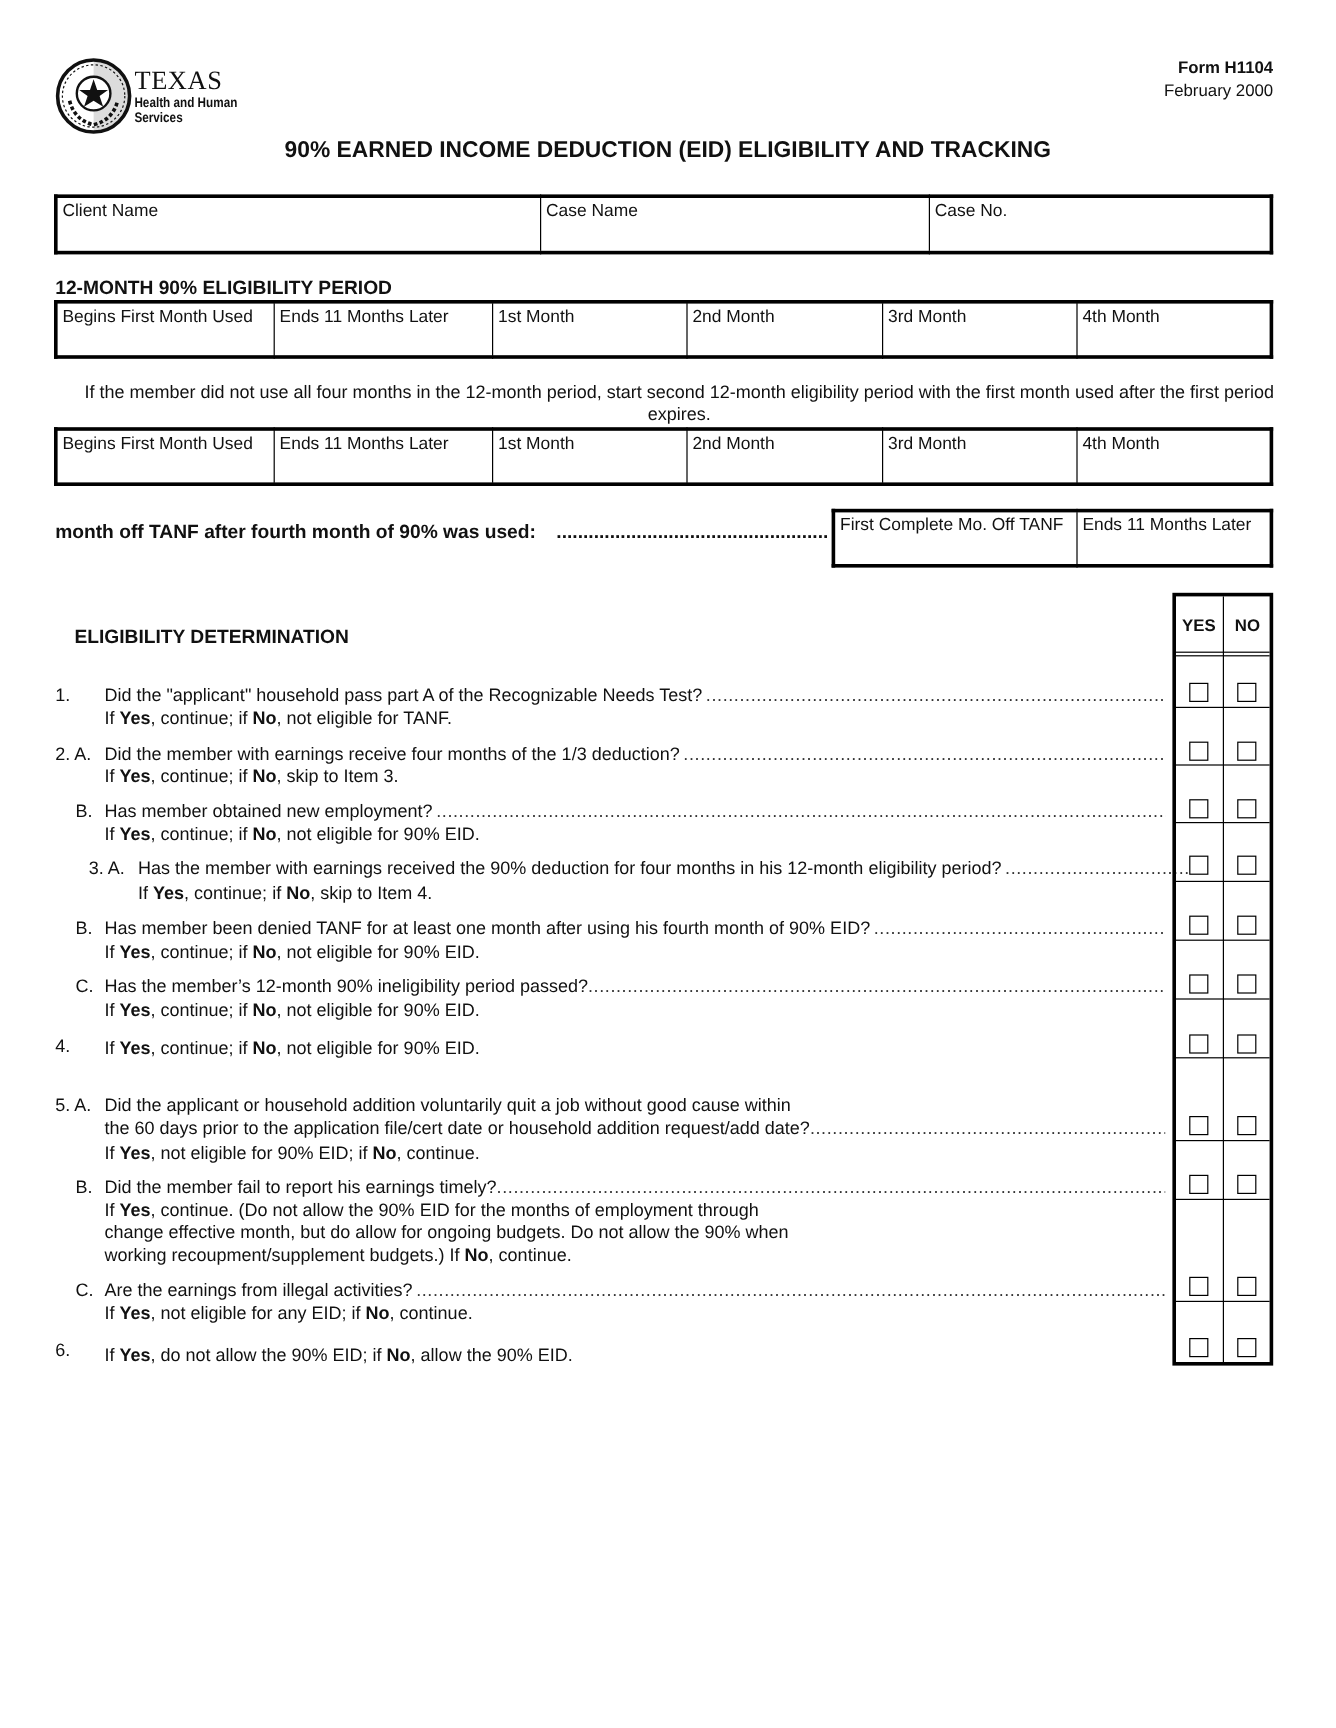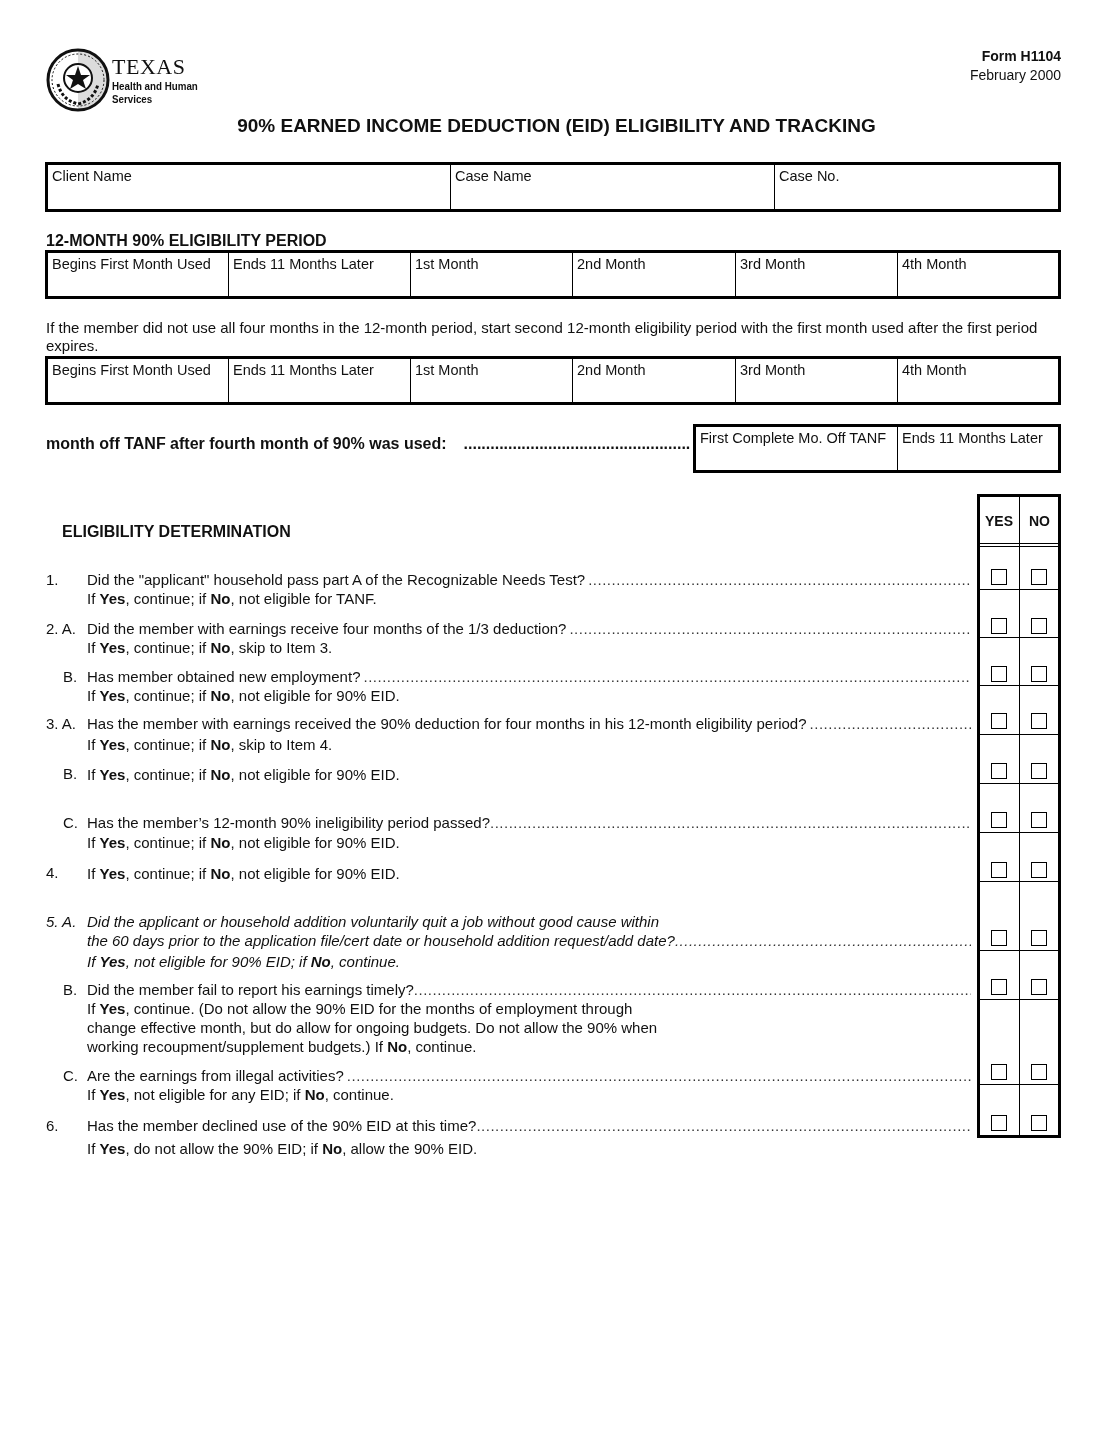--- a/index.html
+++ b/index.html
@@ -89,21 +89,21 @@
     <td><span>Begins First Month Used</span></td>
     <td><span>Ends 11 Months Later</span></td>
     <td><span>1st Month</span></td>
     <td><span>2nd Month</span></td>
     <td><span>3rd Month</span></td>
     <td><span>4th Month</span></td>
   </tr>
 </tbody>
   </table>
 
-<div class="abs note" style="left:46px; top:319px; width:1016px;">If the member did not use all four months in the 12-month period, start second 12-month eligibility period with the first month used after the first period expires.</div>
+<div class="abs note" style="left:58px; top:319px; width:1016px;text-align:center;">If the member did not use all four months in the 12-month period, start second 12-month eligibility period with the first month used after the first period expires.</div>
 <table class="box" style="left:45px; top:356px; width:1016px; height:49px;">
   <colgroup>
       <col style="width:182px">
       <col style="width:182px">
       <col style="width:162px">
       <col style="width:163px">
       <col style="width:162px">
       <col>
     </colgroup>
   <tbody>
@@ -165,34 +165,38 @@
   <span class="num" style="left:17px">B.</span>
   <div class="text">
     <div class="line">
         <span>Has member obtained new employment?</span>
         <span class="lead"></span>
       </div>
     <div><span>If </span><b>Yes</b><span>, continue; if </span><b>No</b><span>, not eligible for 90% EID.</span></div>
   </div>
 </div>
 
-<div class="q" style="top:714px; height:40px;">
+<div class="q" style="top:714px; height:40px;margin-left:28px;">
   <span class="num">3. A.</span>
   <div class="text">
     <div class="line">
         <span>Has the member with earnings received the 90% deduction for four months in his 12-month eligibility period?</span>
         <span class="lead"></span>
       </div>
     <div style="margin-top:2px"><span>If </span><b>Yes</b><span>, continue; if </span><b>No</b><span>, skip to Item 4.</span></div>
   </div>
 </div>
 
 <div class="q" style="top:764px; height:40px;">
   <span class="num" style="left:17px">B.</span>
   <div class="text">
+    <div class="line">
+        <span>Has member been denied TANF for at least one month after using his fourth month of 90% EID?</span>
+        <span class="lead"></span>
+      </div>
     <div style="margin-top:1px"><span>If </span><b>Yes</b><span>, continue; if </span><b>No</b><span>, not eligible for 90% EID.</span></div>
   </div>
 </div>
 
 <div class="q" style="top:813px; height:40px;">
   <span class="num" style="left:17px">C.</span>
   <div class="text">
     <div class="line">
         <span>Has the member’s 12-month 90% ineligibility period passed?</span>
         <span class="lead" style="margin-left:0"></span>
@@ -201,21 +205,21 @@
   </div>
 </div>
 
 <div class="q" style="top:863px; height:40px;">
   <span class="num">4.</span>
   <div class="text">
     <div style="margin-top:1px"><span>If </span><b>Yes</b><span>, continue; if </span><b>No</b><span>, not eligible for 90% EID.</span></div>
   </div>
 </div>
 
-<div class="q" style="top:912px; height:60px;font-style:italic;">
+<div class="q" style="top:912px; height:60px;">
   <span class="num">5. A.</span>
   <div class="text">
     <div>Did the applicant or household addition voluntarily quit a job without good cause within</div>
     <div class="line">
         <span>the 60 days prior to the application file/cert date or household addition request/add date?</span>
         <span class="lead" style="margin-left:0"></span>
       </div>
     <div style="margin-top:2px"><span>If </span><b>Yes</b><span>, not eligible for 90% EID; if </span><b>No</b><span>, continue.</span></div>
   </div>
 </div>
@@ -240,24 +244,20 @@
         <span>Are the earnings from illegal activities?</span>
         <span class="lead"></span>
       </div>
     <div><span>If </span><b>Yes</b><span>, not eligible for any EID; if </span><b>No</b><span>, continue.</span></div>
   </div>
 </div>
 
 <div class="q" style="top:1116px; height:44px;">
   <span class="num">6.</span>
   <div class="text">
-    <div class="line">
-        <span>Has the member declined use of the 90% EID at this time?</span>
-        <span class="lead" style="margin-left:0"></span>
-      </div>
     <div style="margin-top:4px"><span>If </span><b>Yes</b><span>, do not allow the 90% EID; if </span><b>No</b><span>, allow the 90% EID.</span></div>
   </div>
 </div>
 
 <div class="yn">
   <div class="yn-vline"></div>
   <div class="yn-head">
     <span style="left:5px">YES</span>
     <span style="left:49px">NO</span>
   </div>

